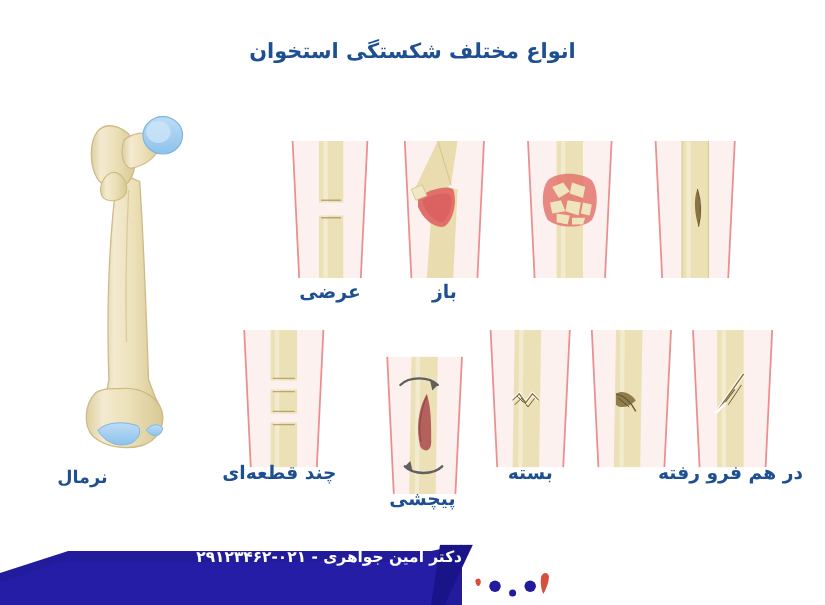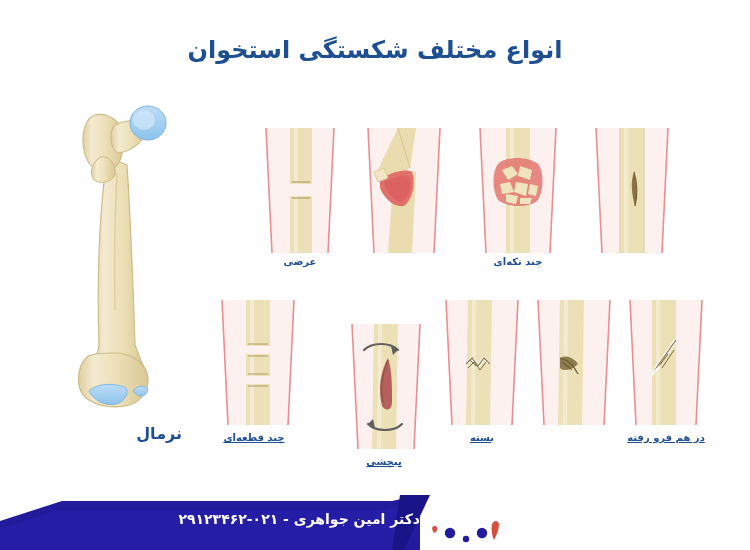--- a/index.html
+++ b/index.html
@@ -7,71 +7,71 @@
     width:750px;height:550px;overflow:hidden;position:relative;
     background:#ffffff;
     font-family:"DejaVu Sans","Liberation Sans",sans-serif;
   }
   .stage{position:absolute;inset:0;width:750px;height:550px;background:#fff;}
 
   
   .title{
     position:absolute;top:36px;left:0;right:0;
     text-align:center;
-    font-size:24px;font-weight:bold;
+    font-size:19px;font-weight:bold;
     color:#1d4f91;
     letter-spacing:0px;
     direction:rtl;
   }
 
   
   .femur-wrap{position:absolute;left:55px;top:95px;width:120px;height:320px;}
   .femur-label{
     position:absolute;left:52px;top:424px;width:130px;
-    text-align:right;font-size:16px;font-weight:bold;color:#1d4f91;direction:rtl;
+    text-align:left;font-size:16px;font-weight:bold;color:#1d4f91;direction:rtl;
   }
 
   
   .panels{position:absolute;left:186px;top:128px;width:560px;height:330px;}
   .row{position:absolute;left:0;width:560px;height:160px;}
   .row-1{top:0;}
   .row-2{top:172px;}
   .cell{
     position:absolute;top:0;width:100px;height:125px;
   }
   .cell .art{position:absolute;left:0;top:0;width:100px;height:125px;overflow:hidden;}
   .cell .cap{
     position:absolute;top:128px;left:-14px;width:128px;
-    text-align:center;font-size:10px;font-weight:bold;color:#1d4f91;
+    text-align:center;font-size:17px;font-weight:bold;color:#1d4f91;
     direction:rtl;white-space:nowrap;
   }
 
   
   .r1c0{left:396px;} 
   .r1c1{left:282px;} 
   .r1c2{left:168px;} 
   .r1c3{left:64px;}  
 
   
   .r2c0{left:430px;} 
   .r2c1{left:338px;} 
   .r2c2{left:246px;} 
   .r2c3{left:148px;margin-top:24px;} 
   .r2c4{left:18px;}  
 
-  .r2 .cap{top:132px;text-decoration:underline;}
+  .r2 .cap{top:120px;}
 
   
   .footer{
     position:absolute;left:0;bottom:0;width:750px;height:55px;
     overflow:hidden;
   }
   .footer-shape{position:absolute;left:0;top:0;width:750px;height:55px;}
   .footer-text{
-    position:absolute;right:330px;top:16px;
+    position:absolute;right:330px;top:4px;
     font-size:14px;font-weight:bold;color:#ffffff;direction:rtl;white-space:nowrap;
   }
   .footer-logo{position:absolute;right:250px;top:3px;width:70px;height:50px;}
 </style>
 </head>
 <body>
 
 <div class="stage">
 
   <div class="title">انواع مختلف شکستگی استخوان</div>
@@ -152,21 +152,20 @@
 
             <path d="M34 42 L44 38 L50 46 L40 52 Z" fill="#efe4bd"></path>
             <path d="M52 38 L64 42 L62 52 L50 48 Z" fill="#efe4bd"></path>
             <path d="M32 56 L42 54 L46 64 L34 66 Z" fill="#efe4bd"></path>
             <path d="M48 54 L60 56 L58 68 L46 64 Z" fill="#efe4bd"></path>
             <path d="M62 56 L70 58 L68 68 L60 66 Z" fill="#efe4bd"></path>
             <path d="M38 66 L50 68 L48 76 L38 74 Z" fill="#efe4bd"></path>
             <path d="M52 70 L64 70 L62 76 L52 76 Z" fill="#efe4bd"></path>
           </svg>
         </div>
-        <div class="cap">چند تکه‌ای</div>
       </div>
 
       <div class="cell r1c2">
         <div class="art">
           <svg viewBox="0 0 100 125" width="100" height="125">
             <path d="M14 0 L86 0 L80 125 L20 125 Z" fill="#fdf1ef"></path>
             <path d="M14 0 L20 125" fill="none" stroke="#e98f90" stroke-width="1.6"></path>
             <path d="M86 0 L80 125" fill="none" stroke="#e98f90" stroke-width="1.6"></path>
 
             <path d="M40 40 L34 125 L58 125 L62 44 Z" fill="#e9dcae"></path>
@@ -175,20 +174,21 @@
             <path d="M44 0 L56 40" stroke="#d6c68f" stroke-width="1" fill="none"></path>
 
             <path d="M26 52 C36 44 52 40 58 44 C62 56 58 72 50 78
                      C40 80 30 70 26 60 Z" fill="#e2706a"></path>
             <path d="M30 54 C40 48 52 46 56 50 C58 60 54 70 48 74
                      C40 74 32 64 30 54 Z" fill="#d6585a" opacity="0.55"></path>
 
             <path d="M20 44 L30 40 L34 50 L24 54 Z" fill="#f1e7c4" stroke="#d6c68f" stroke-width="0.8"></path>
           </svg>
         </div>
+        <div class="cap">باز</div>
       </div>
 
       <div class="cell r1c3">
         <div class="art">
           <svg viewBox="0 0 100 125" width="100" height="125">
             <path d="M16 0 L84 0 L78 125 L22 125 Z" fill="#fdf1ef"></path>
             <path d="M16 0 L22 125" fill="none" stroke="#e98f90" stroke-width="1.6"></path>
             <path d="M84 0 L78 125" fill="none" stroke="#e98f90" stroke-width="1.6"></path>
             <path d="M40 0 L40 56 L62 56 L62 0 Z" fill="#ece0b6"></path>
             <path d="M40 68 L40 125 L62 125 L62 68 Z" fill="#ece0b6"></path>

